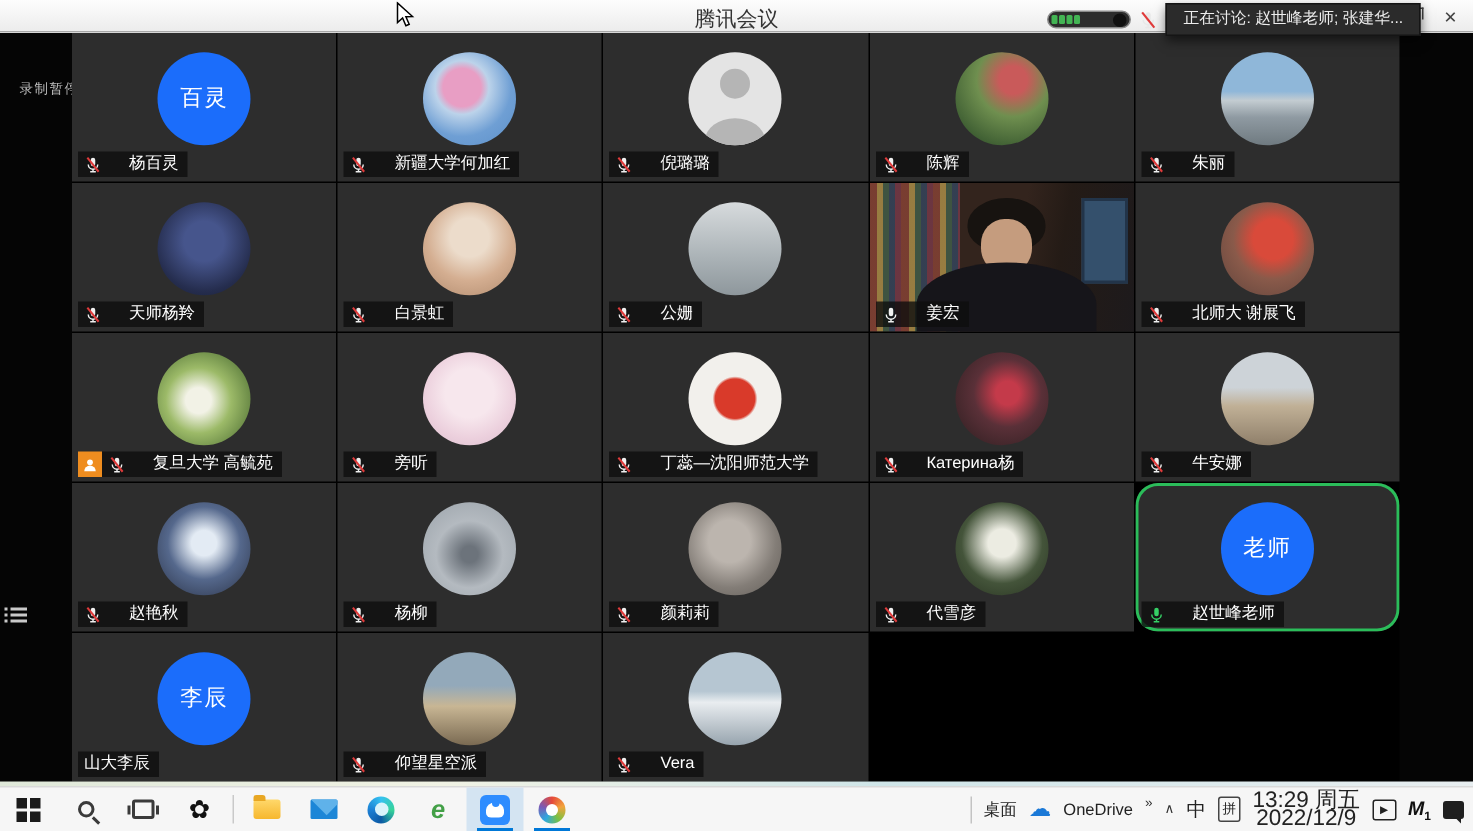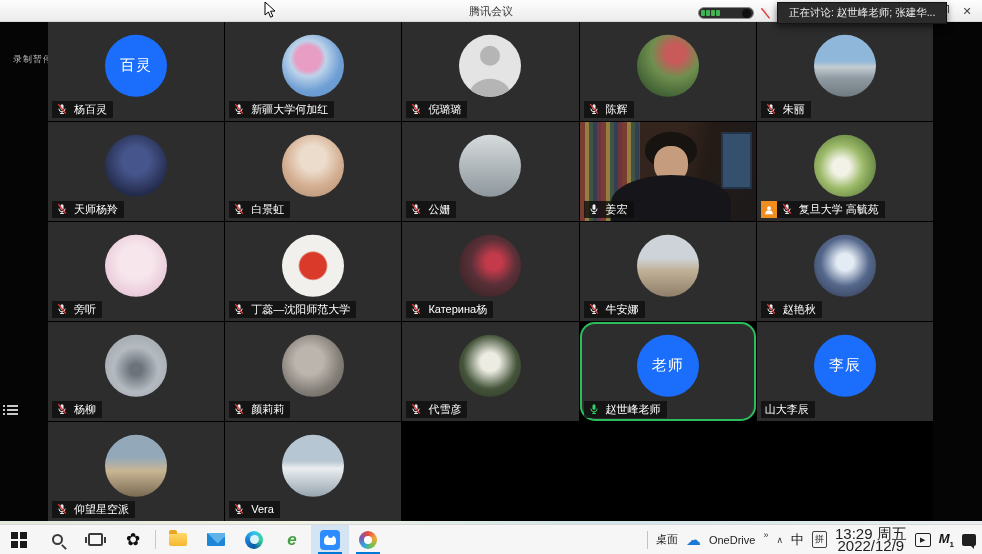--- a/index.html
+++ b/index.html
@@ -4,21 +4,21 @@
 <style>
   * { margin:0; padding:0; box-sizing:border-box; }
   html,body { width:982px; height:554px; overflow:hidden; background:#000;
               font-family:"Liberation Sans","DejaVu Sans",sans-serif; }
   #stage { position:relative; width:982px; height:554px; background:#000; }
 
   
   #titlebar { position:absolute; top:0; left:0; width:982px; height:22px;
     background:linear-gradient(#fdfdfd,#ececec); border-bottom:1px solid #d7d7d7; z-index:20; }
   #win-title { position:absolute; left:50%; top:4px; transform:translateX(-50%);
-    font-size:11px; color:#333;font-family:Liberation Serif, serif; }
+    font-size:14px; color:#333;font-family:Liberation Serif, serif; }
   #cursor { position:absolute; left:263px; top:1px; z-index:40; }
   #win-controls { position:absolute; right:2px; top:0; height:22px; display:flex; align-items:center; z-index:25; }
   .win-btn { width:26px; height:22px; display:flex; align-items:center; justify-content:center;
     color:#444; font-size:11px; cursor:default; }
   .restore-glyph { width:9px; height:8px; border:1px solid #444; position:relative; background:transparent; }
   .restore-glyph:before { content:""; position:absolute; left:2px; top:-3px; width:8px; height:7px;
     border:1px solid #444; border-bottom:none; border-left:none; }
   .min-glyph { width:10px; height:1px; background:#444; }
 
   
@@ -73,21 +73,21 @@
   .scene-bookshelf .hair { left:52%; top:10%; transform:translateX(-50%); width:52px; height:36px;
     border-radius:50% 50% 46% 46%; background:#171310; }
   .scene-bookshelf .face { left:52%; top:24%; transform:translateX(-50%); width:34px; height:36px;
     border-radius:46%; background:#c59c7e; }
   .scene-bookshelf .body { left:52%; bottom:-10%; transform:translateX(-50%); width:120px; height:56px;
     border-radius:50% 50% 0 0; background:#16151a; }
 
   .labelrow { position:absolute; left:4px; bottom:3px; display:flex; align-items:stretch; max-width:calc(100% - 8px); z-index:5; }
   .badge { background:#ef8d1f; width:16px; display:flex; align-items:center; justify-content:center; }
   .labelbox { background:rgba(14,14,14,.8); color:#fff; font-size:11px; line-height:13px;
-    padding:2px 6px 2px 4px; display:flex; align-items:flex-start; gap:6px; white-space:nowrap; overflow:hidden; }
+    padding:2px 6px 2px 4px; display:flex; align-items:flex-end; gap:18px; white-space:nowrap; overflow:hidden; }
   .labelbox svg { flex:none; }
 
   
   #desktop-strip { position:absolute; top:521px; left:0; width:982px; height:3px;
     background:linear-gradient(90deg,#dfe8d9,#f0f2e4 30%,#cfe5e8 60%,#e8eef0); }
 
   
   #taskbar { position:absolute; top:524px; left:0; width:982px; height:30px;
     background:#f6f6f6; border-top:1px solid #d9d9d9; display:flex; align-items:stretch; z-index:20; }
   .tb-app { width:38px; display:flex; align-items:center; justify-content:center; position:relative; cursor:pointer; }
@@ -324,20 +324,35 @@
                 <rect x="6" y="1.5" width="4" height="7.5" rx="2" fill="#f0f0f0"></rect>
                 <path d="M3.8 7.5a4.2 4.2 0 0 0 8.4 0" stroke="#f0f0f0" stroke-width="1.3" fill="none"></path>
                 <line x1="8" y1="11.7" x2="8" y2="14" stroke="#f0f0f0" stroke-width="1.3"></line>
                 <line x1="5.5" y1="14" x2="10.5" y2="14" stroke="#f0f0f0" stroke-width="1.3"></line>
               </svg>
               <span>姜宏</span>
             </span>
           </div>
         </div>
         <div class="tile">
+          <div class="avatar photo" style="background: radial-gradient(circle at 56% 40%, rgb(217, 74, 58) 0px, rgb(217, 74, 58) 26%, rgb(138, 90, 74) 52%, rgb(95, 68, 60));"></div>
+          <div class="labelrow">
+            <span class="labelbox">
+              <svg width="12" height="12" viewBox="0 0 16 16">
+                <rect x="6" y="1.5" width="4" height="7.5" rx="2" fill="#f0f0f0"></rect>
+                <path d="M3.8 7.5a4.2 4.2 0 0 0 8.4 0" stroke="#f0f0f0" stroke-width="1.3" fill="none"></path>
+                <line x1="8" y1="11.7" x2="8" y2="14" stroke="#f0f0f0" stroke-width="1.3"></line>
+                <line x1="5.5" y1="14" x2="10.5" y2="14" stroke="#f0f0f0" stroke-width="1.3"></line>
+                <line x1="3" y1="1.5" x2="13" y2="14" stroke="#e03b3b" stroke-width="1.8"></line>
+              </svg>
+              <span>北师大 谢展飞</span>
+            </span>
+          </div>
+        </div>
+        <div class="tile">
           <div class="avatar photo" style="background: radial-gradient(circle at 44% 52%, rgb(242, 242, 230) 0px, rgb(242, 242, 230) 18%, rgb(156, 186, 104) 46%, rgb(95, 127, 63) 80%, rgb(73, 99, 47));"></div>
           <div class="labelrow">
             <span class="badge">
               <svg width="10" height="10" viewBox="0 0 12 12">
                 <circle cx="6" cy="3.8" r="2.3" fill="#fff"></circle>
                 <path d="M1.4 11a4.6 4.6 0 0 1 9.2 0z" fill="#fff"></path>
               </svg>
             </span>
             <span class="labelbox">
               <svg width="12" height="12" viewBox="0 0 16 16">

